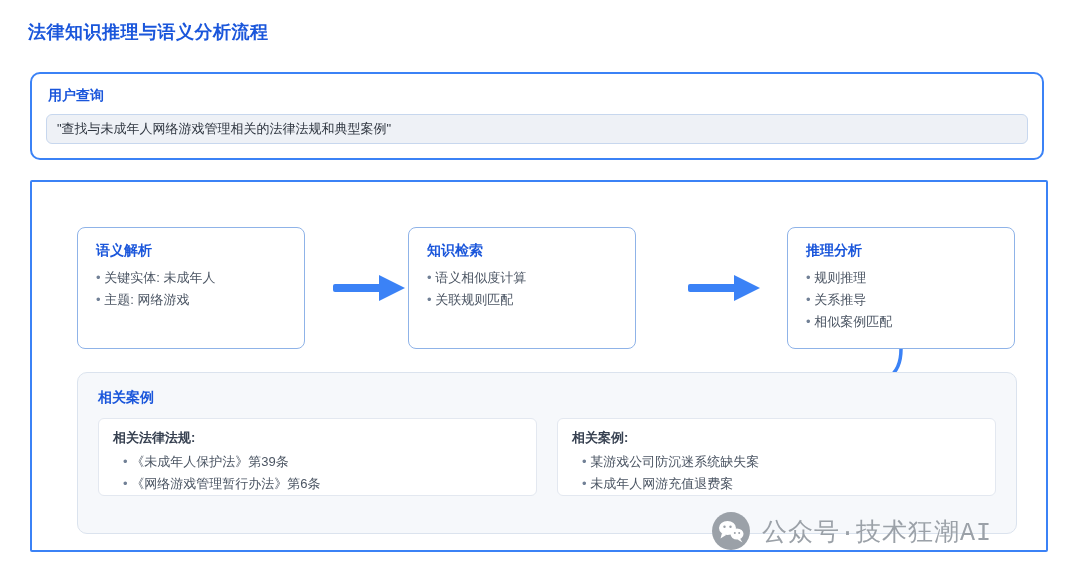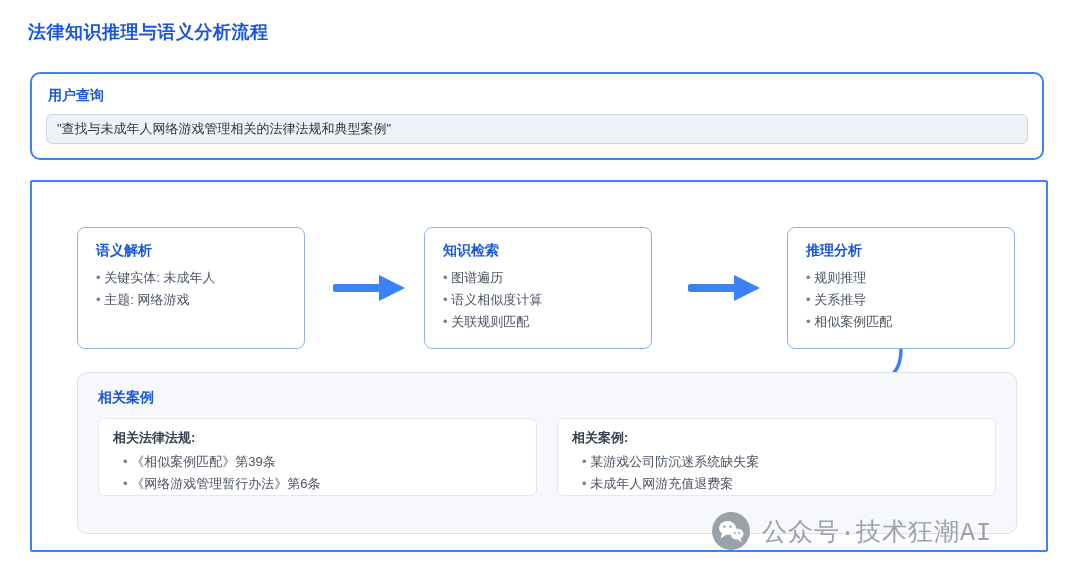--- a/index.html
+++ b/index.html
@@ -59,21 +59,21 @@
     background: #fff;
   }
   .step-box {
     position: absolute; top: 45px;
     width: 228px; height: 122px;
     background: #fff;
     border: 1.5px solid #8fb3e8;
     border-radius: 8px;
   }
   .step-1 { left: 45px; }
-  .step-2 { left: 392px; }
+  .step-2 { left: 376px; }
   .step-3 { left: 755px; }
   .step-title {
     margin: 14px 18px 7px;
     font-size: 14px; font-weight: bold;
     color: var(--title-blue, #1a56db);
   }
   .step-list {
     list-style: none; margin: 0; padding: 0 18px;
   }
   .step-list li {
@@ -167,21 +167,20 @@
   </div>
 
   <svg class="arrow arrow-1" viewBox="0 0 72 26" aria-hidden="true">
     <rect x="0" y="9" width="48" height="8" rx="2" fill="#3b82f6"></rect>
     <polygon points="46,0 72,13 46,26" fill="#3b82f6"></polygon>
   </svg>
 
   <div class="step-box step-2">
     <div class="step-title">知识检索</div>
     <ul class="step-list">
-      <li>图谱遍历</li>
       <li>语义相似度计算</li>
       <li>关联规则匹配</li>
     </ul>
   </div>
 
   <svg class="arrow arrow-2" viewBox="0 0 72 26" aria-hidden="true">
     <rect x="0" y="9" width="48" height="8" rx="2" fill="#3b82f6"></rect>
     <polygon points="46,0 72,13 46,26" fill="#3b82f6"></polygon>
   </svg>
 
@@ -198,21 +197,21 @@
     <path d="M 77 0 C 77 28, 62 36, 20 36" fill="none" stroke="#3b82f6" stroke-width="3.5"></path>
     <polygon points="22,28 4,36 22,44" fill="#3b82f6"></polygon>
   </svg>
 
   <div class="result-box">
     <div class="result-title">相关案例</div>
     <div class="result-groups">
       <div class="result-group">
         <div class="group-label">相关法律法规:</div>
         <ul class="group-list">
-          <li>《相似案例匹配》第39条</li>
+          <li>《未成年人保护法》第39条</li>
           <li>《网络游戏管理暂行办法》第6条</li>
         </ul>
       </div>
       <div class="result-group">
         <div class="group-label">相关案例:</div>
         <ul class="group-list">
           <li>某游戏公司防沉迷系统缺失案</li>
           <li>未成年人网游充值退费案</li>
         </ul>
       </div>

